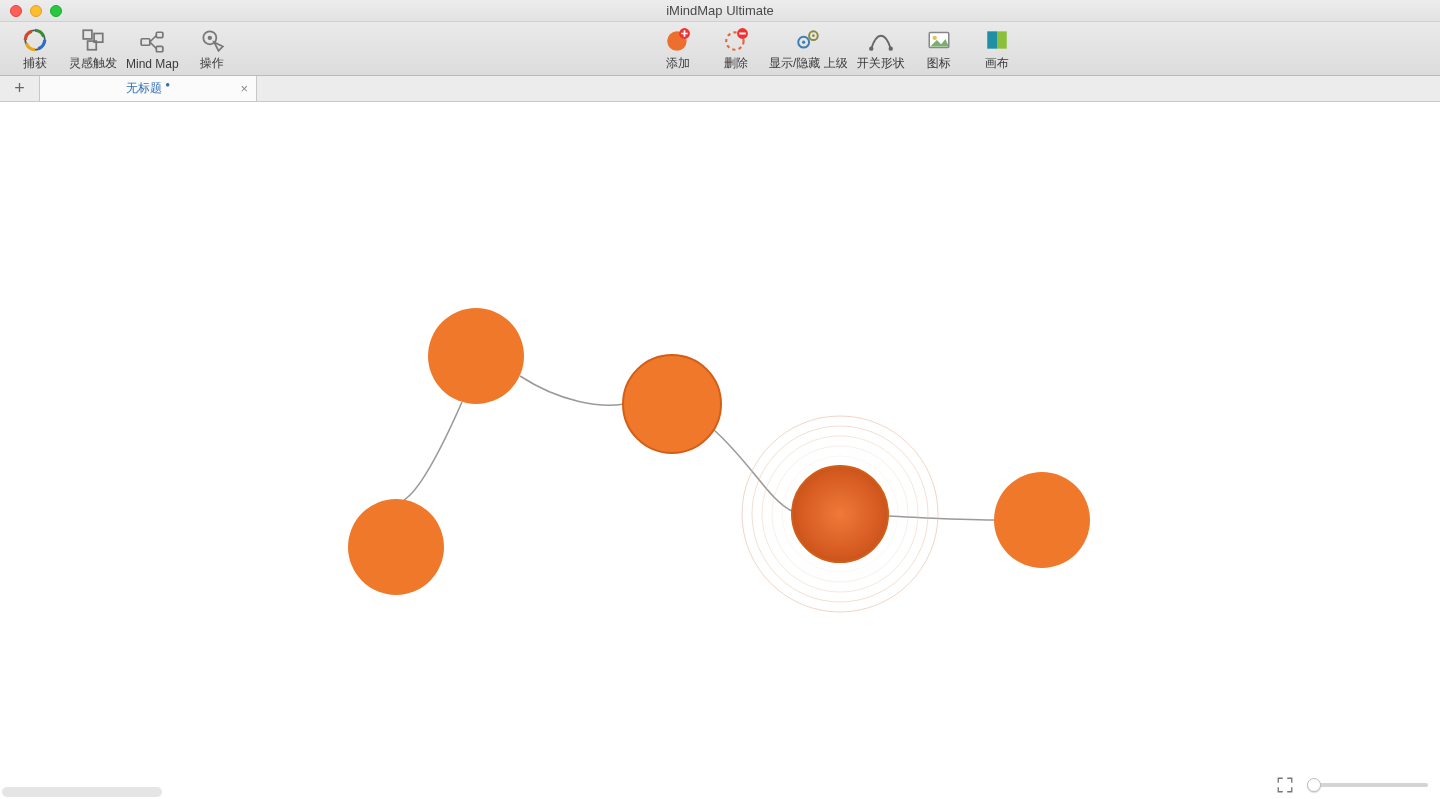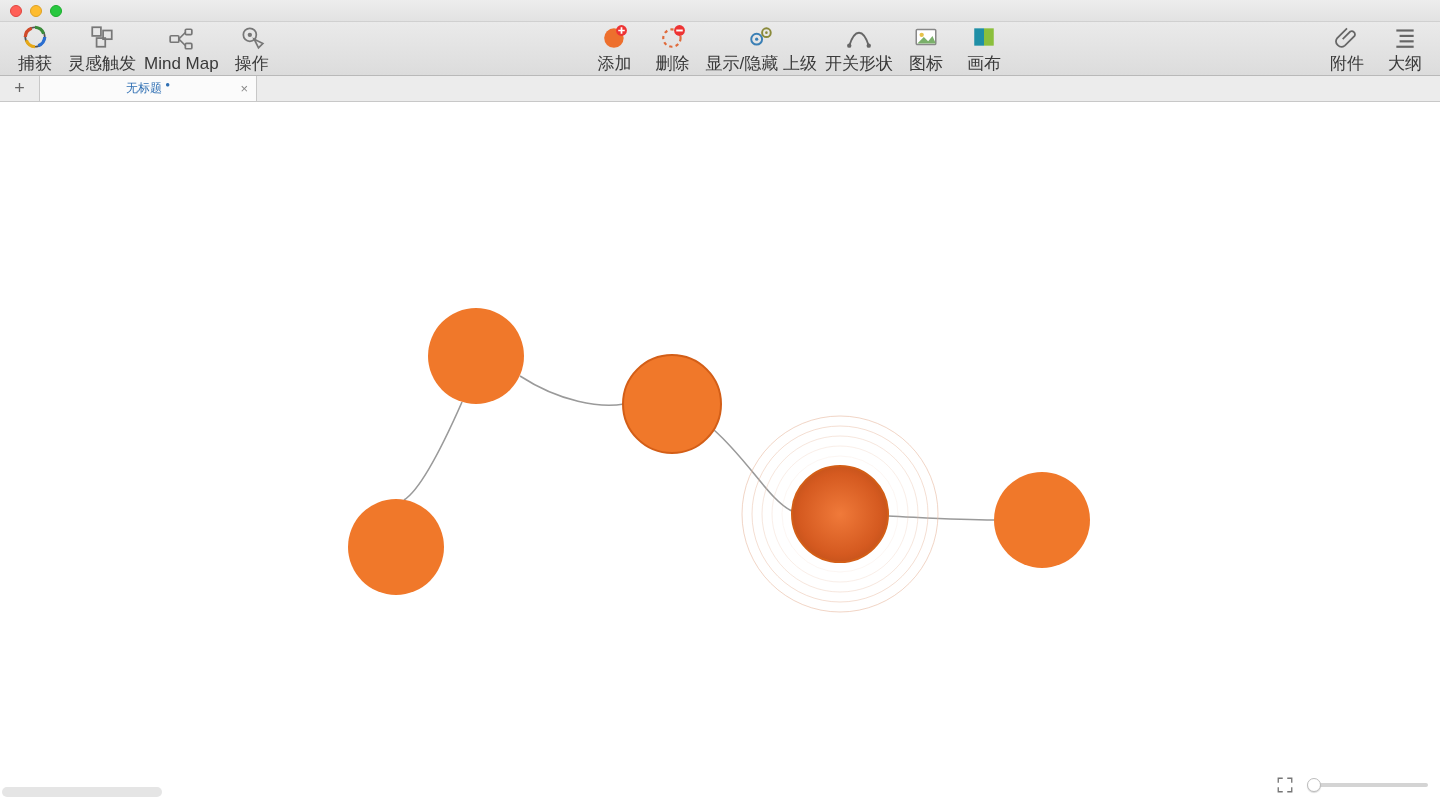--- a/index.html
+++ b/index.html
@@ -33,21 +33,21 @@
   align-items: stretch;
   padding: 0 6px;
 }
 .toolbar .group { display: flex; }
 .toolbar .spacer { flex: 1; }
 .tbtn {
   display: flex; flex-direction: column; align-items: center; justify-content: center;
   min-width: 58px; padding: 2px 4px 0 4px; cursor: default;
 }
 .tbtn .icon { width: 26px; height: 26px; display: flex; align-items: center; justify-content: center; }
-.tbtn .lbl { font-size: 17px; color: #3a3a3a; margin-top: 2px; white-space: nowrap; }
+.tbtn .lbl { font-size: 12px; color: #3a3a3a; margin-top: 2px; white-space: nowrap; }
 
 
 .tabbar {
   height: 26px; background: #ececec; border-bottom: 1px solid #c8c8c8;
   display: flex; align-items: stretch;
 }
 .addtab {
   width: 40px; display:flex; align-items:center; justify-content:center;
   border-right: 1px solid #c8c8c8; color:#666; font-size:18px;
 }
@@ -87,20 +87,21 @@
 </style>
 </head>
 <body>
 
 <div class="titlebar">
   <div class="traffic-lights">
     <div class="tl red"></div>
     <div class="tl yellow"></div>
     <div class="tl green"></div>
   </div>
+  <div class="title-text">iMindMap Ultimate</div>
 </div>
 
 <div class="toolbar">
   <div class="group">
 
     <div class="tbtn">
       <span class="icon">
         <svg viewBox="0 0 24 24" width="26" height="26">
             <circle cx="12" cy="12" r="9" fill="none" stroke="#555" stroke-width="1.6"></circle>
             <path d="M12 3 A9 9 0 0 1 20 9" fill="none" stroke="#3a8c3a" stroke-width="3"></path>
@@ -216,44 +217,20 @@
             <rect x="12" y="4" width="9" height="16" fill="#8bbf3c"></rect>
           </svg>
       </span>
       <span class="lbl">画布</span>
     </div>
 
   </div>
 
   <div class="spacer"></div>
 
-  <div class="group">
-
-    <div class="tbtn">
-      <span class="icon">
-        <svg viewBox="0 0 24 24" width="26" height="26">
-            <path d="M8 14 L15 7 a3 3 0 0 1 4 4 L10 20 a5 5 0 0 1 -7 -7 L12 4" fill="none" stroke="#666" stroke-width="1.6"></path>
-          </svg>
-      </span>
-      <span class="lbl">附件</span>
-    </div>
-
-    <div class="tbtn">
-      <span class="icon">
-        <svg viewBox="0 0 24 24" width="26" height="26">
-            <line x1="4" y1="6" x2="20" y2="6" stroke="#666" stroke-width="2"></line>
-            <line x1="7" y1="11" x2="20" y2="11" stroke="#666" stroke-width="2"></line>
-            <line x1="7" y1="16" x2="20" y2="16" stroke="#666" stroke-width="2"></line>
-            <line x1="4" y1="21" x2="20" y2="21" stroke="#666" stroke-width="2"></line>
-          </svg>
-      </span>
-      <span class="lbl">大纲</span>
-    </div>
-
-  </div>
 </div>
 
 <div class="tabbar">
   <div class="addtab">
     <span>+</span>
   </div>
   <div class="tab">
     <span><span>无标题</span> <sup style="font-size:8px">●</sup></span>
     <span class="close">×</span>
   </div>

